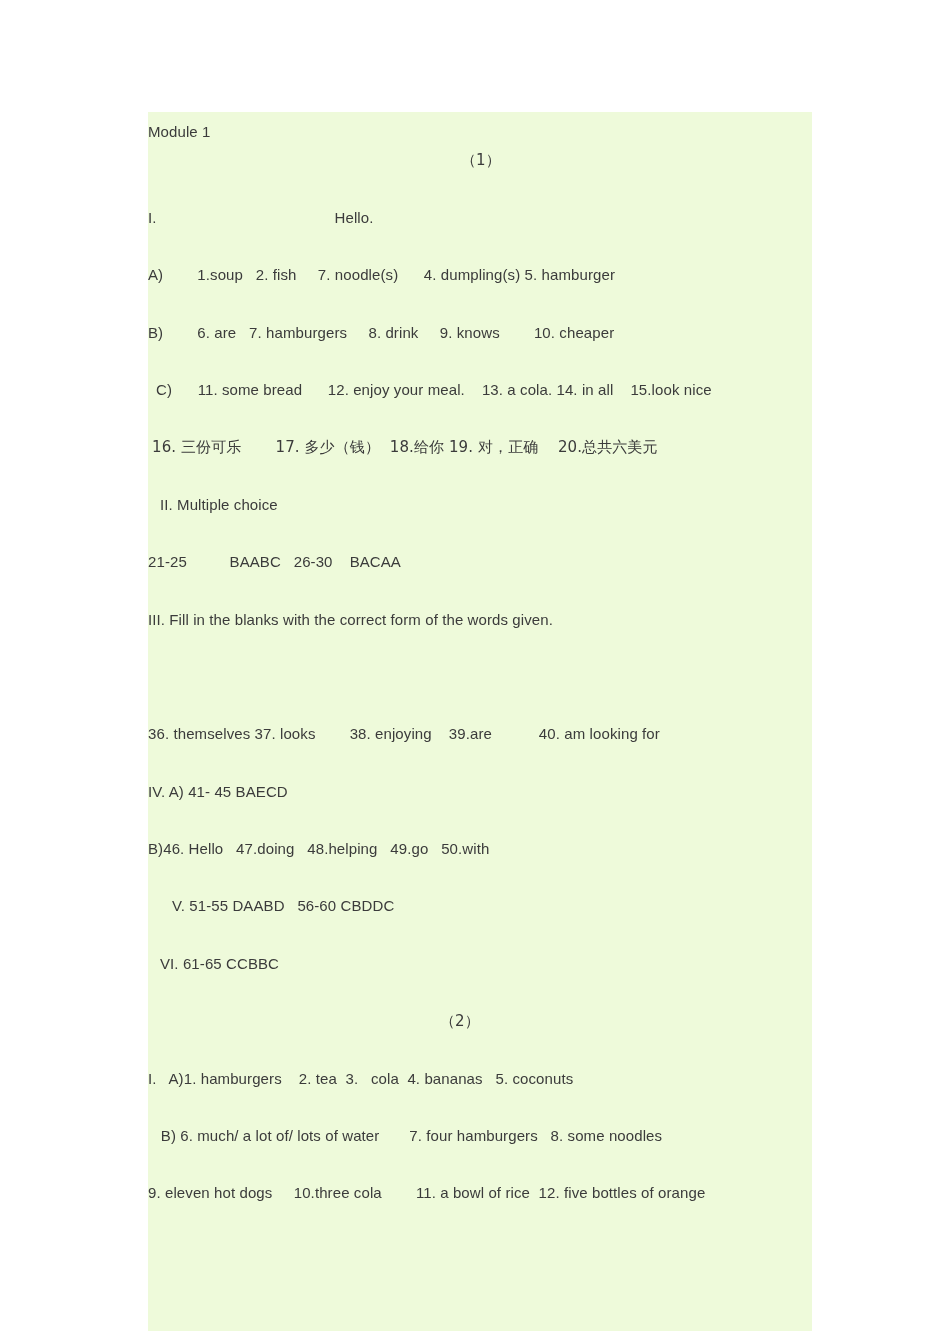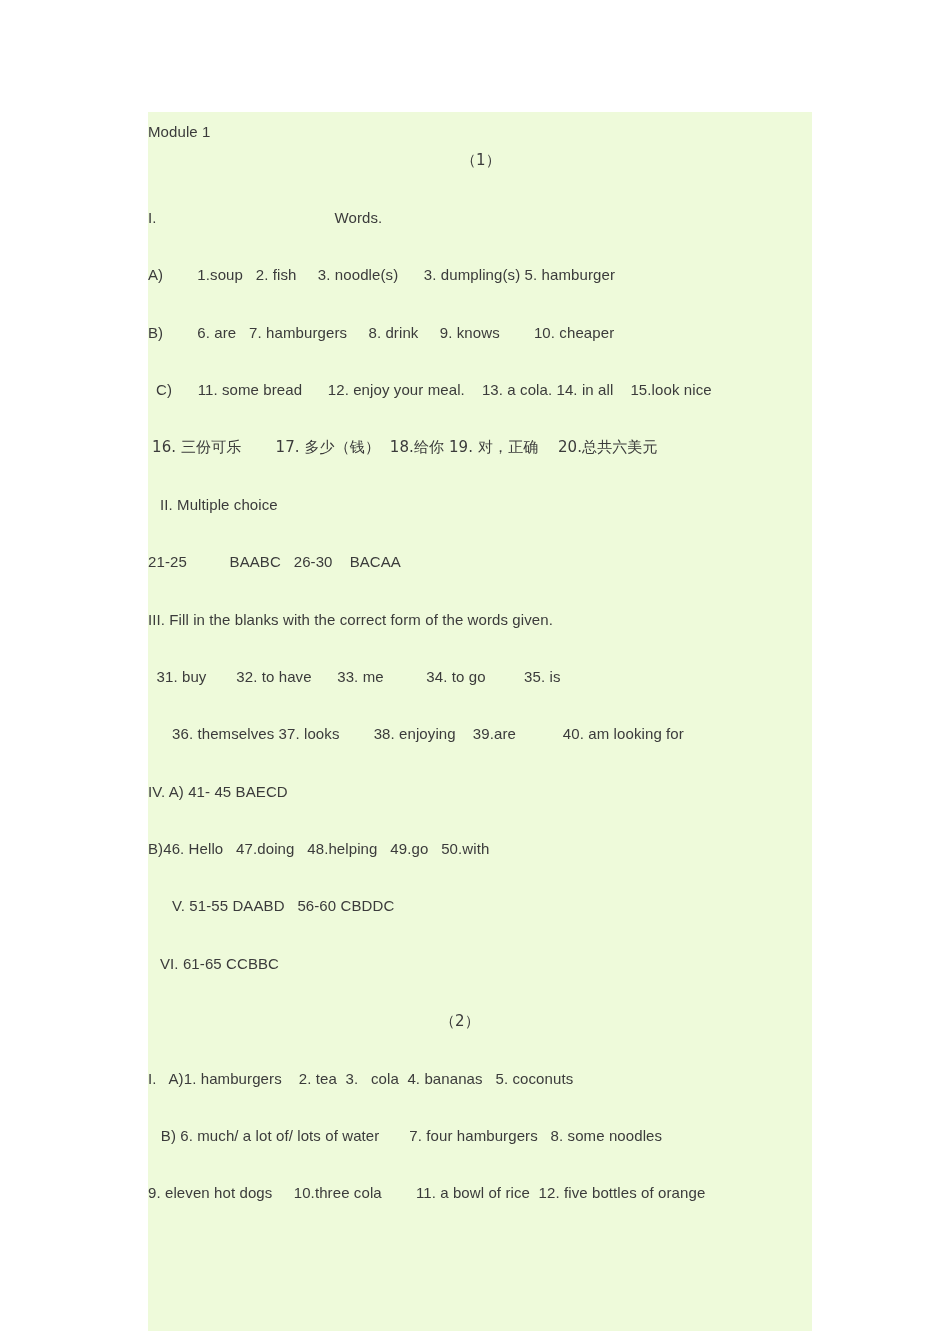--- a/index.html
+++ b/index.html
@@ -45,30 +45,29 @@
   .cjk {
     font-family: "DejaVu Sans", "Liberation Sans", sans-serif;
   }
 </style>
 </head>
 <body style="background: rgb(255, 255, 255);">
 
 <div id="doc-panel" style="background: rgb(238, 250, 218);">
     <div class="line" style="top: 10px; color: rgb(59, 59, 59);"><span class="seg" style="padding-left: 0px;">Module 1</span></div>
     <div class="line" style="top: 38px; color: rgb(59, 59, 59);"><span class="seg cjk" style="padding-left: 313px;">（1）</span></div>
-    <div class="line" style="top: 96px; color: rgb(59, 59, 59);"><span class="seg" style="padding-left: 0px;">I.</span><span class="seg" style="padding-left: 178px;">Words.</span></div>
-    <div class="line" style="top: 153px; color: rgb(59, 59, 59);"><span class="seg" style="padding-left: 0px;">A)        1.soup   2. fish     3. noodle(s)      3. dumpling(s) 5. hamburger</span></div>
+    <div class="line" style="top: 96px; color: rgb(59, 59, 59);"><span class="seg" style="padding-left: 0px;">I.</span><span class="seg" style="padding-left: 178px;">Hello.</span></div>
+    <div class="line" style="top: 153px; color: rgb(59, 59, 59);"><span class="seg" style="padding-left: 0px;">A)        1.soup   2. fish     7. noodle(s)      4. dumpling(s) 5. hamburger</span></div>
     <div class="line" style="top: 211px; color: rgb(59, 59, 59);"><span class="seg" style="padding-left: 0px;">B)        6. are   7. hamburgers     8. drink     9. knows        10. cheaper</span></div>
     <div class="line" style="top: 268px; color: rgb(59, 59, 59);"><span class="seg" style="padding-left: 8px;">C)      11. some bread      12. enjoy your meal.    13. a cola. 14. in all    15.look nice</span></div>
     <div class="line" style="top: 325px; color: rgb(59, 59, 59);"><span class="seg cjk" style="padding-left: 4px;">16. 三份可乐       17. 多少（钱）  18.给你 19. 对，正确    20.总共六美元</span></div>
     <div class="line" style="top: 383px; color: rgb(59, 59, 59); margin-left: 12px;"><span class="seg" style="padding-left: 0px;">II. Multiple choice</span></div>
     <div class="line" style="top: 440px; color: rgb(59, 59, 59);"><span class="seg" style="padding-left: 0px;">21-25          BAABC   26-30    BACAA</span></div>
     <div class="line" style="top: 498px; color: rgb(59, 59, 59);"><span class="seg" style="padding-left: 0px;">III. Fill in the blanks with the correct form of the words given.</span></div>
-    <div class="line" style="top: 555px; color: rgb(59, 59, 59);"><span class="seg" style="padding-left: 0px;">  31. buy       32. to have      33. me          34. to go         35. is</span></div>
-    <div class="line" style="top: 612px; color: rgb(59, 59, 59); margin-left: 24px;"><span class="seg" style="padding-left: 0px;">36. themselves 37. looks        38. enjoying    39.are           40. am looking for</span></div>
+    <div class="line" style="top: 612px; color: rgb(59, 59, 59);"><span class="seg" style="padding-left: 0px;">36. themselves 37. looks        38. enjoying    39.are           40. am looking for</span></div>
     <div class="line" style="top: 670px; color: rgb(59, 59, 59);"><span class="seg" style="padding-left: 0px;">IV. A) 41- 45 BAECD</span></div>
     <div class="line" style="top: 727px; color: rgb(59, 59, 59);"><span class="seg" style="padding-left: 0px;">B)46. Hello   47.doing   48.helping   49.go   50.with</span></div>
     <div class="line" style="top: 784px; color: rgb(59, 59, 59); padding-left: 24px;"><span class="seg" style="padding-left: 0px;">V. 51-55 DAABD   56-60 CBDDC</span></div>
     <div class="line" style="top: 842px; color: rgb(59, 59, 59);"><span class="seg" style="padding-left: 12px;">VI. 61-65 CCBBC</span></div>
     <div class="line" style="top: 899px; color: rgb(59, 59, 59);"><span class="seg cjk" style="padding-left: 292px;">（2）</span></div>
     <div class="line" style="top: 957px; color: rgb(59, 59, 59);"><span class="seg" style="padding-left: 0px;">I.   A)1. hamburgers    2. tea  3.   cola  4. bananas   5. coconuts</span></div>
     <div class="line" style="top: 1014px; color: rgb(59, 59, 59);"><span class="seg" style="padding-left: 0px; margin-top: 36px;">   B) 6. much/ a lot of/ lots of water       7. four hamburgers   8. some noodles</span></div>
     <div class="line" style="top: 1071px; color: rgb(59, 59, 59);"><span class="seg" style="padding-left: 0px;">9. eleven hot dogs     10.three cola        11. a bowl of rice  12. five bottles of orange</span></div>
   </div>
 

